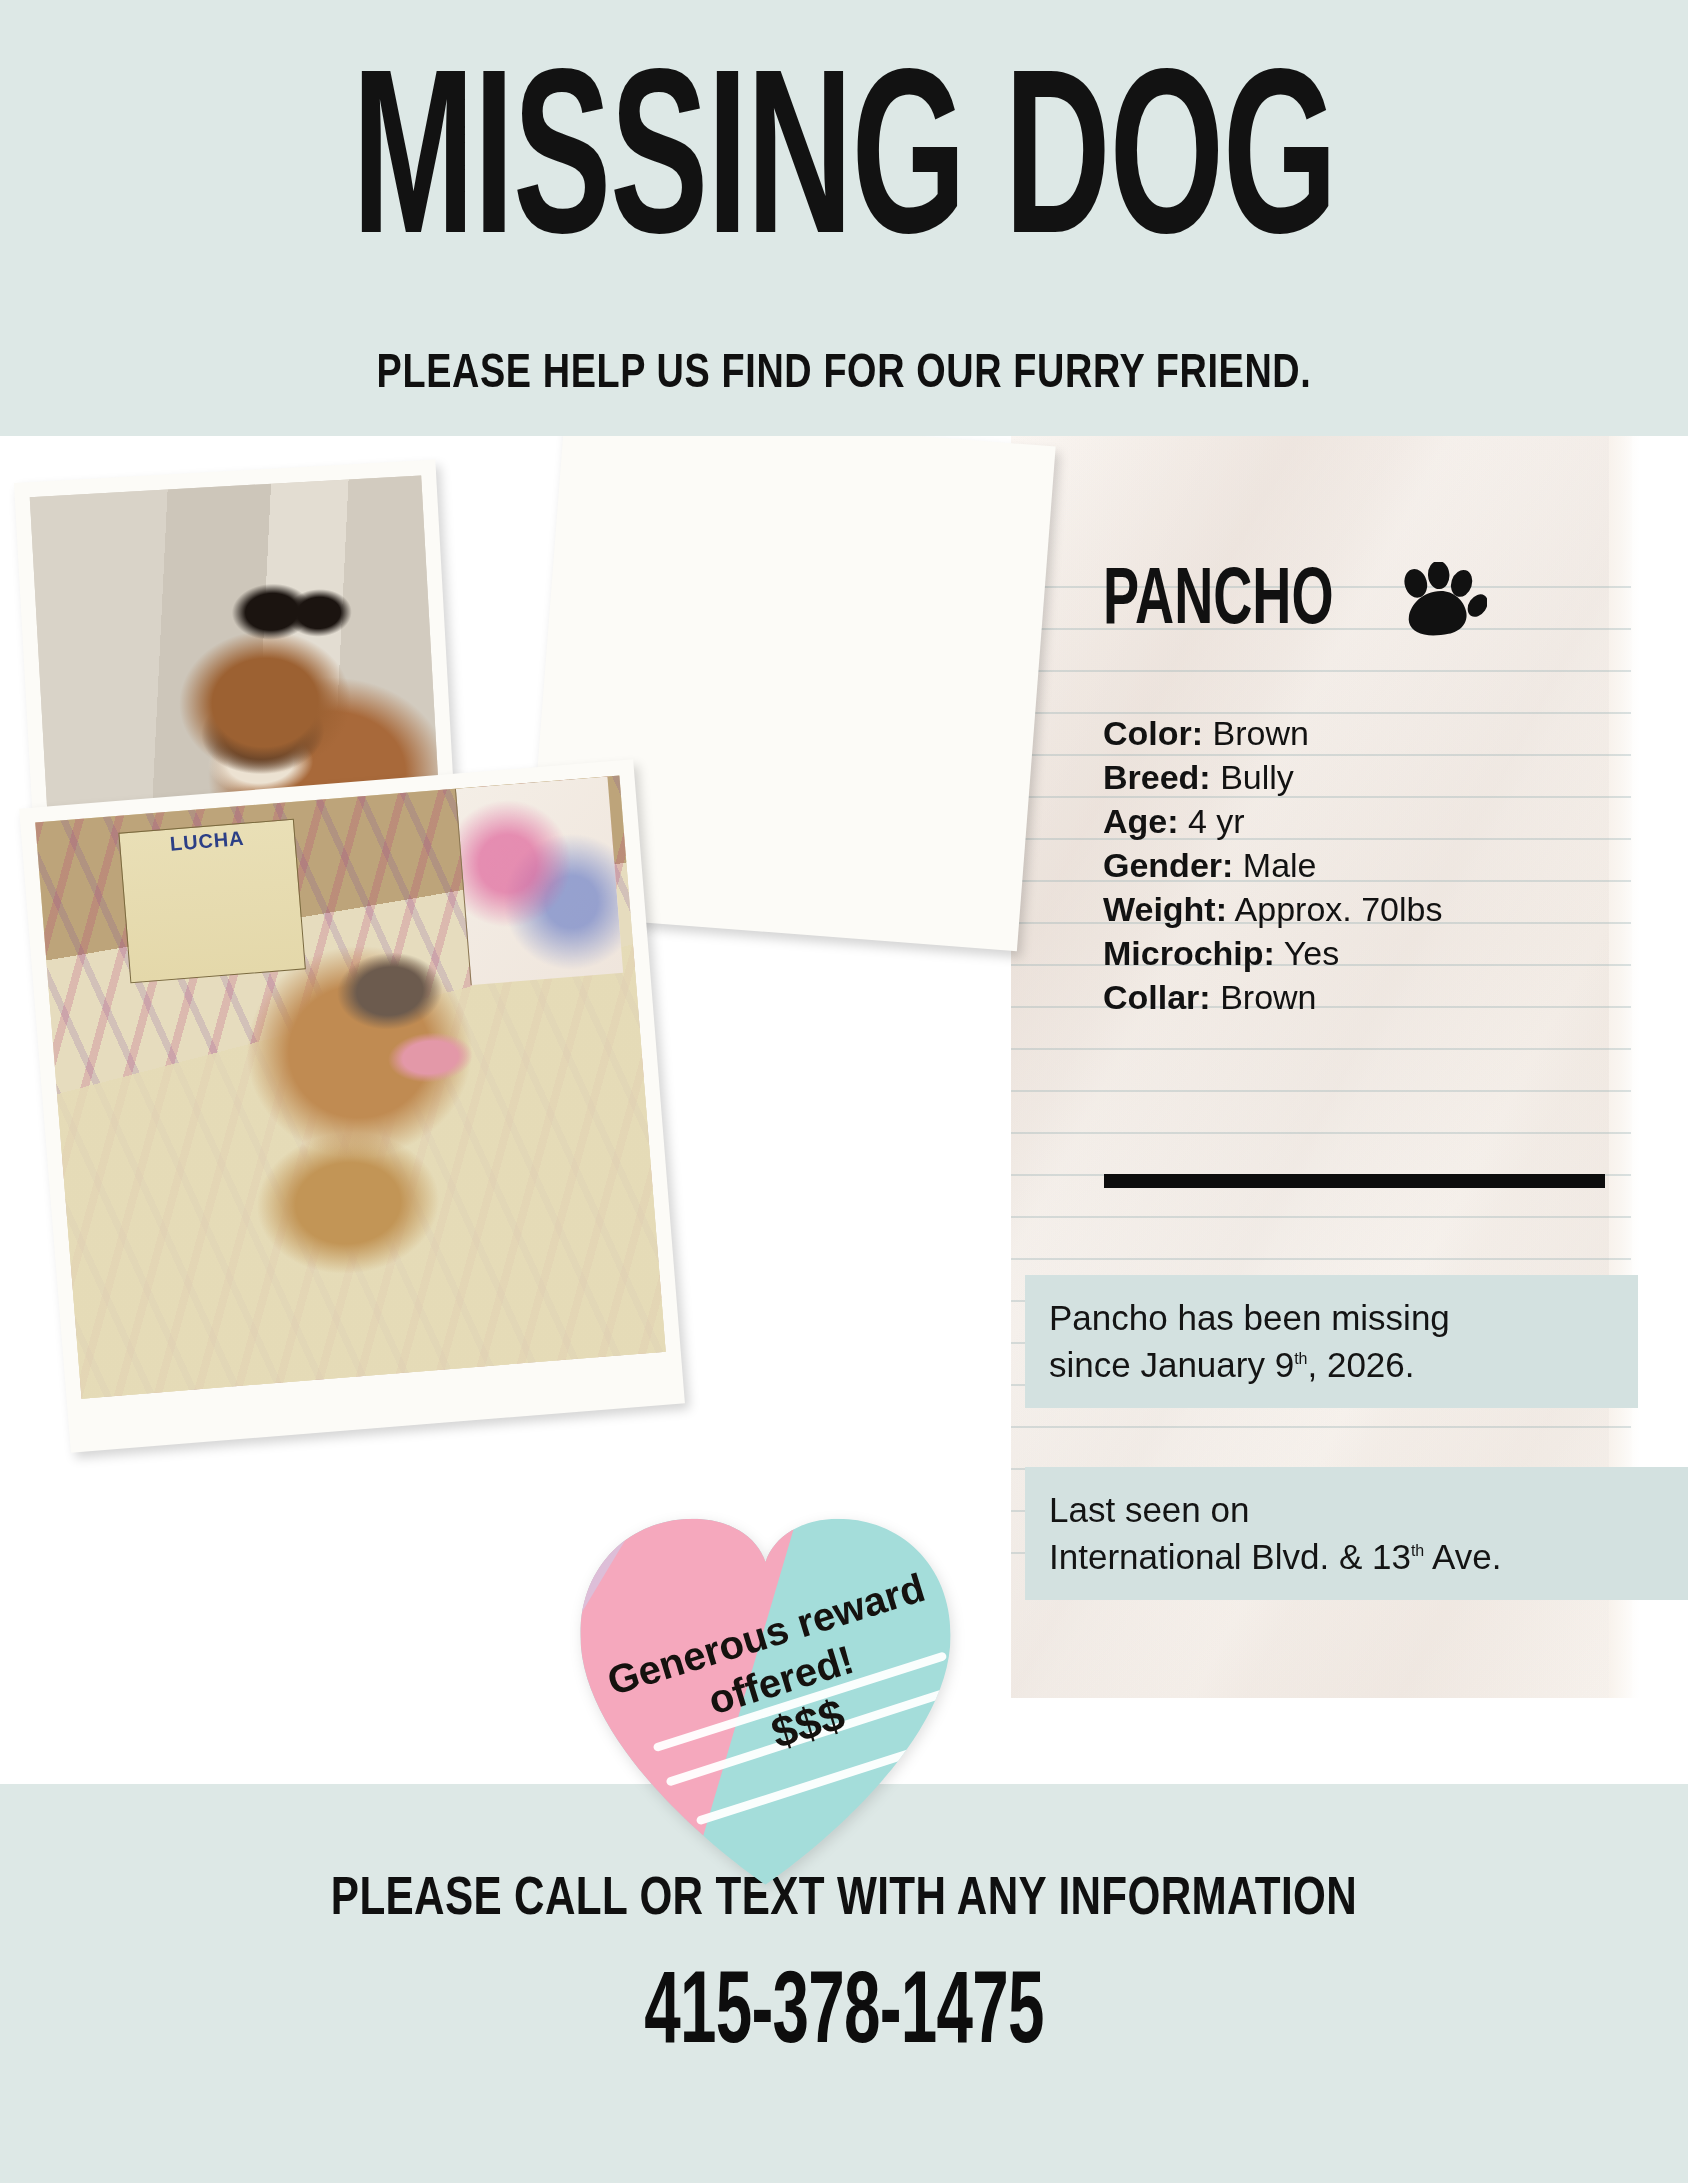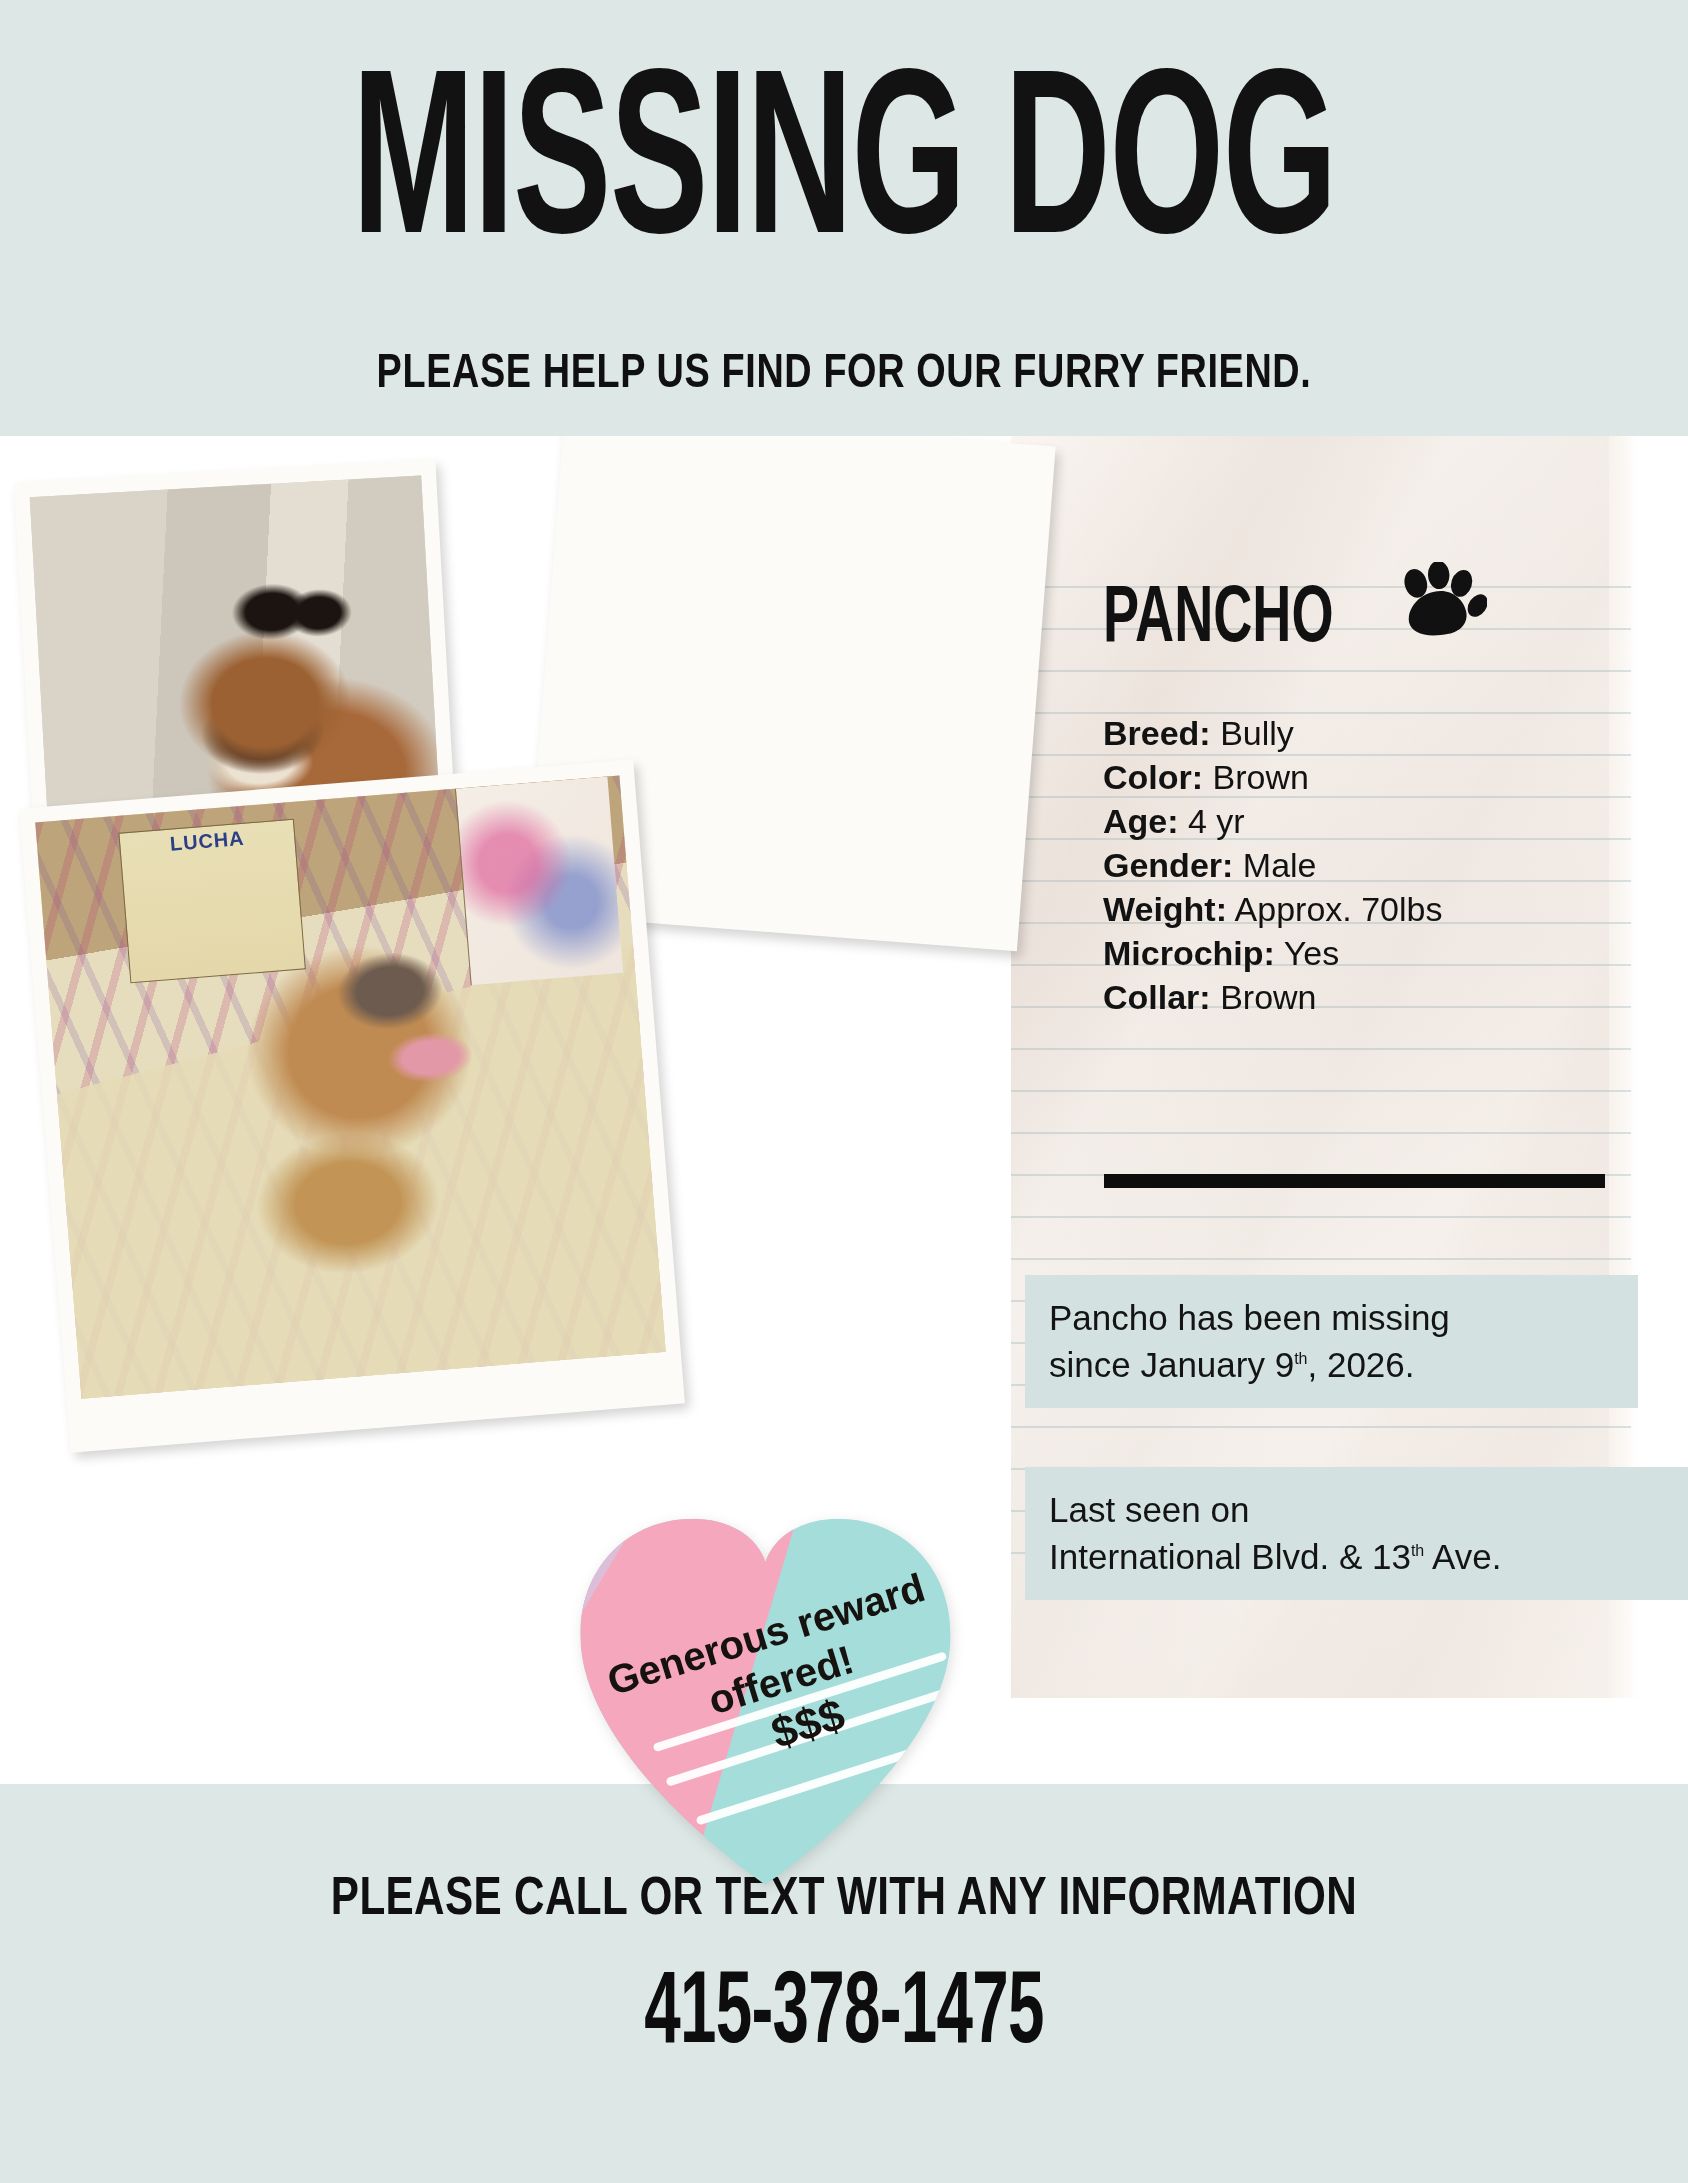--- a/index.html
+++ b/index.html
@@ -131,21 +131,21 @@
   .ph-art{
     position:absolute;right:2%;top:0%;width:26%;height:34%;
     background:
       radial-gradient(circle at 30% 40%, rgba(222,90,150,.65) 0 18%, rgba(0,0,0,0) 40%),
       radial-gradient(circle at 70% 62%, rgba(60,90,190,.5) 0 16%, rgba(0,0,0,0) 42%),
       linear-gradient(135deg,#f4eee6,#efe5dc);
     border-left:1.8px solid #8a7552;
   }
 
   
-  .name-row{position:absolute;left:1103px;top:562px;display:flex;align-items:flex-end;gap:11px;z-index:6;}
+  .name-row{position:absolute;left:1103px;top:562px;display:flex;align-items:flex-start;gap:11px;z-index:6;}
   .pet-name{
     font-family:"Liberation Sans",sans-serif;font-weight:700;
     font-size:66px;line-height:1;color:#111;
     transform:scaleX(0.82) scaleY(1.22);transform-origin:0 50%;
     letter-spacing:0px;white-space:nowrap;
   }
   .paw-icon{width:92px;height:84px;display:block;}
 
   
   .details{position:absolute;left:1103px;top:711px;width:519px;z-index:6;}
@@ -237,26 +237,26 @@
       <ellipse cx="27" cy="28" rx="14.5" ry="19" fill="#111" transform="rotate(-16 27 28)"></ellipse>
       <ellipse cx="57" cy="17" rx="14" ry="18.5" fill="#111" transform="rotate(-4 57 17)"></ellipse>
       <ellipse cx="87" cy="28" rx="13.5" ry="18" fill="#111" transform="rotate(18 87 28)"></ellipse>
       <ellipse cx="108" cy="57" rx="11.5" ry="16" fill="#111" transform="rotate(34 108 57)"></ellipse>
       <path d="M60 38c16 0 30 12 33 27 3 15-8 26-23 29-11 2-22 3-32 1-14-3-22-12-20-24 2-14 17-33 42-33z" fill="#111"></path>
     </svg>
   </div>
 
   <div class="details">
     <div class="detail-row">
+      <b>Color:</b>
+      <span>Brown</span>
+    </div>
+    <div class="detail-row">
       <b>Breed:</b>
       <span>Bully</span>
-    </div>
-    <div class="detail-row">
-      <b>Color:</b>
-      <span>Brown</span>
     </div>
     <div class="detail-row">
       <b>Age:</b>
       <span>4 yr</span>
     </div>
     <div class="detail-row">
       <b>Gender:</b>
       <span>Male</span>
     </div>
     <div class="detail-row">

